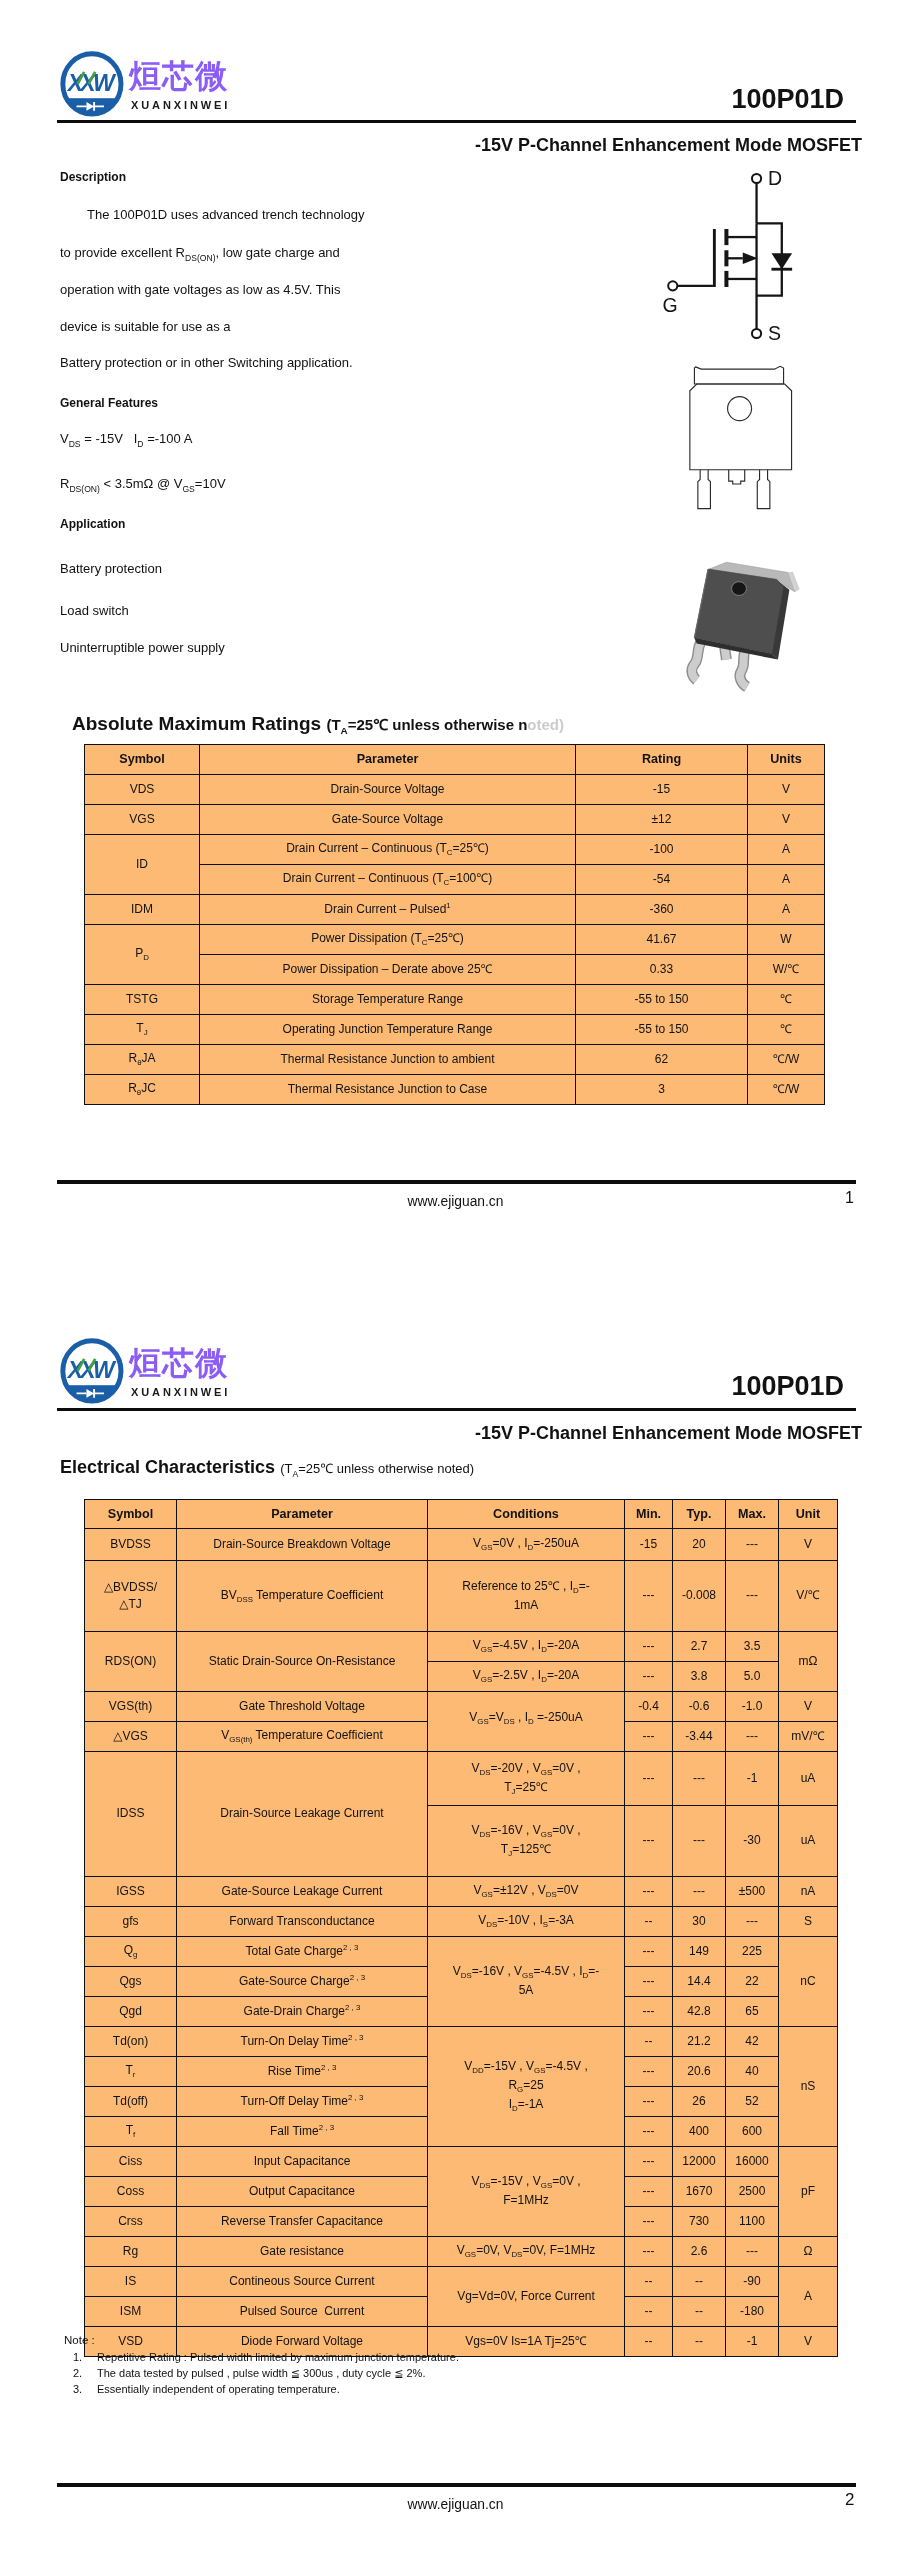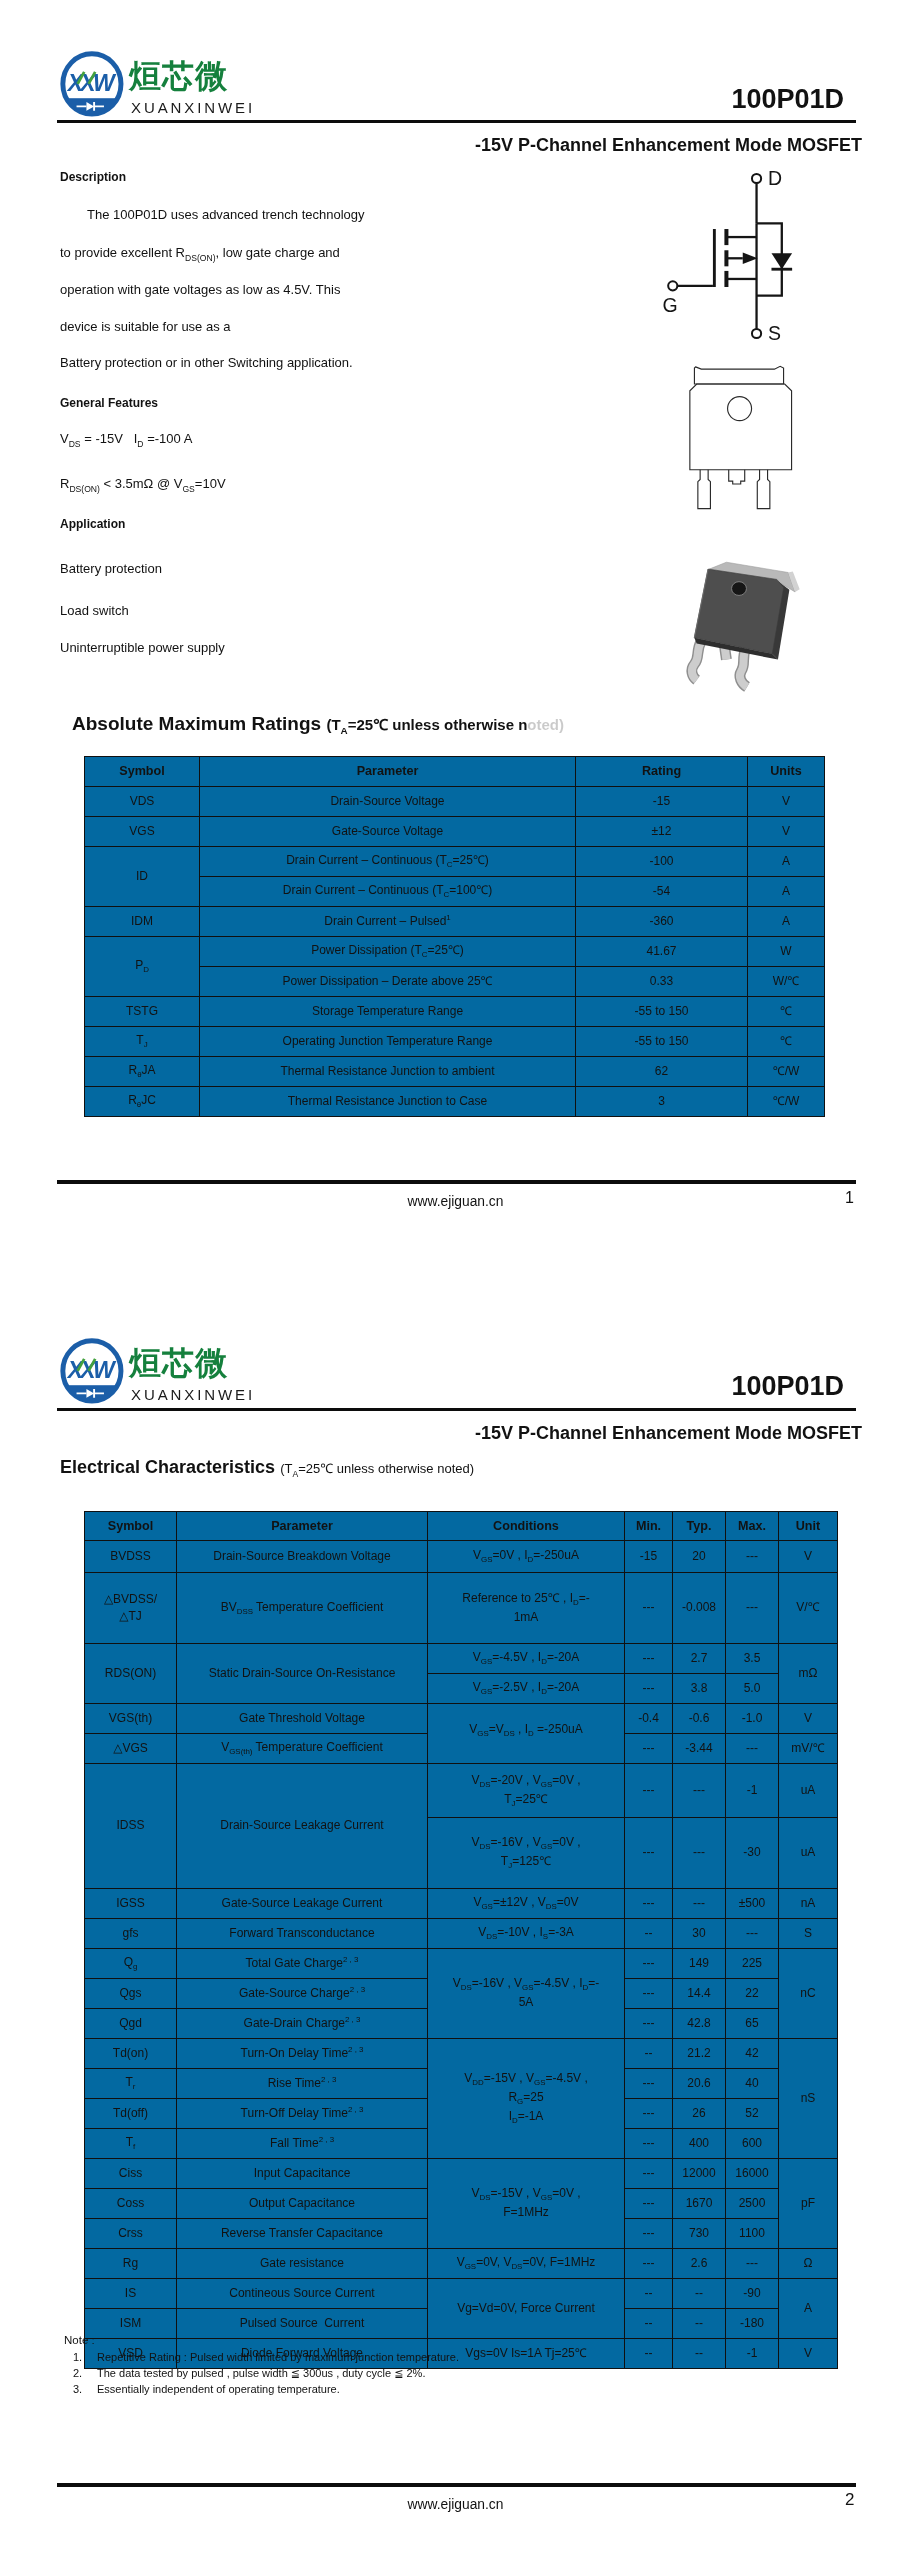--- a/index.html
+++ b/index.html
@@ -8,30 +8,30 @@
   .abs{position:absolute;}
   sub{font-size:66%;}
   sup{font-size:66%;}
   .page{position:absolute;left:0;width:911px;}
   #pg1{top:0;height:1288px;}
   #pg2{top:1288px;height:1288px;}
   
   .rule{position:absolute;background:#0c0c0c;}
   .part-number{position:absolute;font-size:27px;font-weight:bold;letter-spacing:0px;}
   .subtitle{position:absolute;font-size:18px;font-weight:bold;}
-  .brand-cn{position:absolute;font-size:32px;font-weight:900;letter-spacing:1.1px;color:#15803d;line-height:1;}
-  .brand-en{position:absolute;font-size:15px;font-weight:400;letter-spacing:2.9px;color:#1a1a1a;}
+  .brand-cn{position:absolute;font-size:32px;font-weight:900;letter-spacing:1.1px;color:#8b5cf6;line-height:1;}
+  .brand-en{position:absolute;font-size:11px;font-weight:700;letter-spacing:2.9px;color:#1a1a1a;}
   .sec-head{position:absolute;font-size:12px;font-weight:bold;}
   .body-line{position:absolute;font-size:13px;white-space:nowrap;}
   .big-head{position:absolute;font-size:19px;font-weight:bold;white-space:nowrap;}
   .big-head .note{font-size:15px;}
   .faded{opacity:.22;}
   .ec-head-note{font-size:13px;font-weight:normal;}
   
-  table{border-collapse:collapse;table-layout:fixed;position:absolute;background:#0369a1;margin-top:12px;}
+  table{border-collapse:collapse;table-layout:fixed;position:absolute;background:#fdba74;}
   table.doc{border:1.7px solid #101010;}
   .doc th,.doc td{border:1.1px solid #101010;text-align:center;vertical-align:middle;
       font-size:12px;line-height:1.45;padding:0 2.3px;overflow:hidden;}
   .doc th{font-size:12.6px;font-weight:bold;}
   #amr-table tr{height:30px;}
   #amr-table tr.hdr{height:30px;}
   #ec-table tr{height:30px;}
   #ec-table tr.hdr{height:29px;}
   #ec-table tr.rh55{height:32px;}
   #ec-table tr.rh94{height:54px;}

